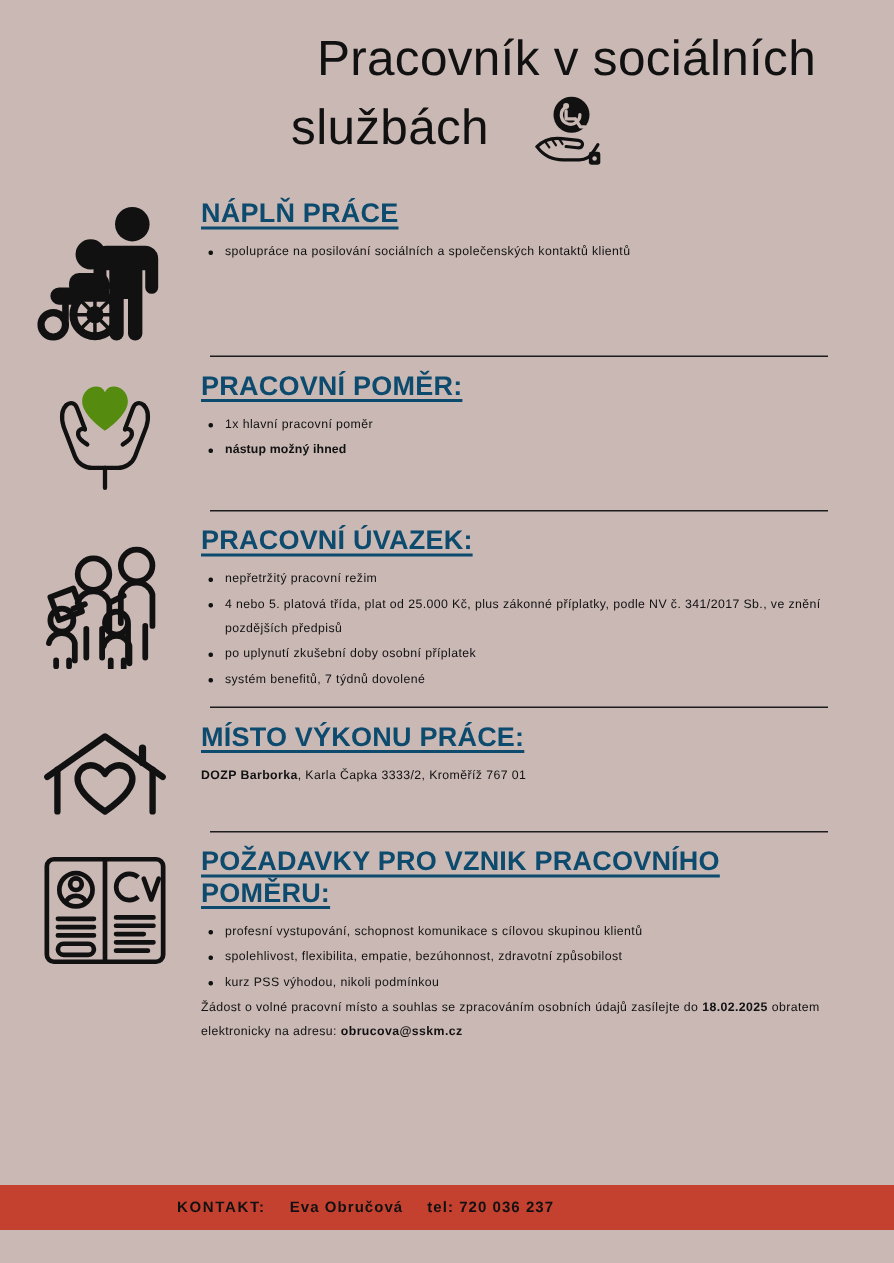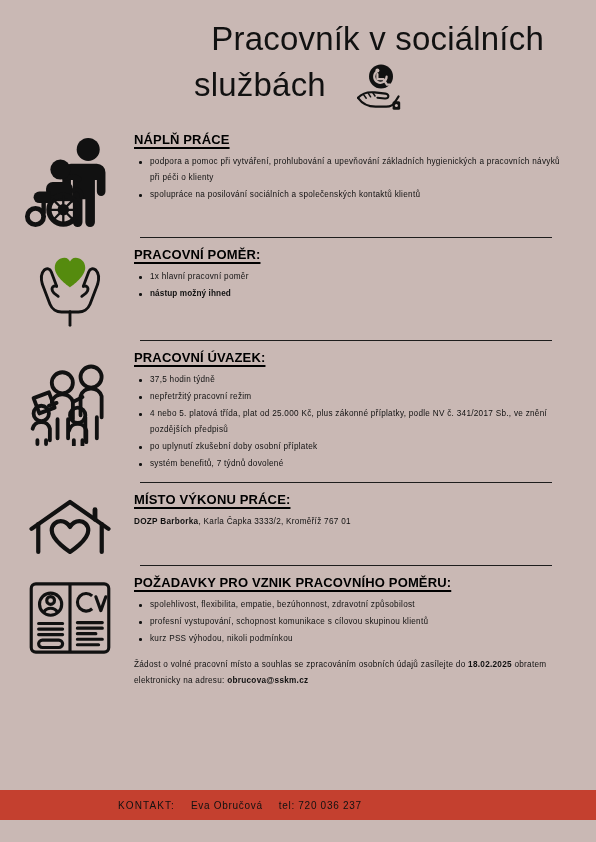--- a/index.html
+++ b/index.html
@@ -61,24 +61,24 @@
     align-items: flex-start;
     padding-top: 4px;
   }
   .sec-body {
     flex: 1 1 auto;
     min-width: 0;
     padding-right: 4px;
   }
 
   .heading {
-    font-size: 13px;
+    font-size: 18px;
     font-weight: bold;
     letter-spacing: 0.15px;
-    color: #000000;
+    color: #0c4a6e;
     text-decoration: underline;
     text-underline-offset: 3px;
     text-decoration-thickness: 1.6px;
     margin: 0 0 7px 0;
   }
 
   ul.bullets {
     margin: 0;
     padding: 0 0 0 16px;
     list-style: none;
@@ -128,21 +128,21 @@
     right: 0;
     bottom: 22px;
     height: 30px;
     background: #c4402f;
     display: flex;
     align-items: center;
   }
   .footer-inner {
     padding-left: 118px;
     font-size: 10px;
-    font-weight: normal;
+    font-weight: bold;
     letter-spacing: 1.1px;
     color: #111111;
     display: flex;
     align-items: baseline;
     gap: 16px;
     white-space: nowrap;
   }
   .footer-name { letter-spacing: 0.7px; }
 
   svg { display: block; }
@@ -192,21 +192,20 @@
           <circle cx="45" cy="77" r="4" stroke-width="4"></circle>
           <path d="M45 62 L45 92 M30 77 L60 77 M34.4 66.4 L55.6 87.6 M55.6 66.4 L34.4 87.6" stroke-width="2.4"></path>
           <circle cx="16" cy="84" r="8.5" stroke-width="5"></circle>
           <path d="M24.5 70 L24.5 80" stroke-width="4.6" stroke-linecap="round"></path>
         </g>
       </svg>
     </div>
     <div class="sec-body">
       <div class="heading">NÁPLŇ PRÁCE</div>
       <ul class="bullets">
-        <li>podpora a pomoc při vytváření, prohlubování a upevňování základních hygienických a pracovních návyků při péči o klienty</li>
         <li>spolupráce na posilování sociálních a společenských kontaktů klientů</li>
       </ul>
     </div>
   </div>
 
   <div class="divider"></div>
 
   <div class="section">
     <div class="sec-icon">
       <svg viewBox="0 0 104 84" width="100" height="80" aria-hidden="true">
@@ -247,21 +246,20 @@
           <circle cx="60" cy="64" r="8"></circle>
           <path d="M51 80 a9 9 0 0 1 9 -7 a9 9 0 0 1 9 7 v12 M56 90 l0 5 M65 90 l0 5"></path>
           <path d="M14 46 L30 40 L36 56 L20 62 Z"></path>
           <path d="M30 54 L38 51"></path>
         </g>
       </svg>
     </div>
     <div class="sec-body">
       <div class="heading">PRACOVNÍ ÚVAZEK:</div>
       <ul class="bullets">
-        <li>37,5 hodin týdně</li>
         <li>nepřetržitý pracovní režim</li>
         <li>4 nebo 5. platová třída, plat od 25.000 Kč, plus zákonné příplatky, podle NV č. 341/2017 Sb., ve znění pozdějších předpisů</li>
         <li>po uplynutí zkušební doby osobní příplatek</li>
         <li>systém benefitů, 7 týdnů dovolené</li>
       </ul>
     </div>
   </div>
 
   <div class="divider"></div>
 
@@ -299,22 +297,22 @@
           <rect x="18" y="66" width="26" height="8" rx="4"></rect>
           <path d="M60 47 L87 47 M60 53 L87 53 M60 59 L80 59 M60 65 L87 65 M60 71 L83 71" stroke-linecap="round"></path>
           <path d="M76 18 a9.5 9.5 0 1 0 0 14"></path>
           <path d="M80 19 L85.4 34 L90.8 19" stroke-linecap="round"></path>
         </g>
       </svg>
     </div>
     <div class="sec-body">
       <div class="heading">POŽADAVKY PRO VZNIK PRACOVNÍHO POMĚRU:</div>
       <ul class="bullets">
+        <li>profesní vystupování, schopnost komunikace s cílovou skupinou klientů</li>
         <li>spolehlivost, flexibilita, empatie, bezúhonnost, zdravotní způsobilost</li>
-        <li>profesní vystupování, schopnost komunikace s cílovou skupinou klientů</li>
         <li>kurz PSS výhodou, nikoli podmínkou</li>
       </ul>
     </div>
   </div>
 
   <div class="section">
     <div class="sec-icon"></div>
     <div class="sec-body">
       <p class="plain-line">
         <span>Žádost o volné pracovní místo a souhlas se zpracováním osobních údajů zasílejte do </span><b>18.02.2025</b><span> obratem elektronicky na adresu: </span><b>obrucova@sskm.cz</b>

